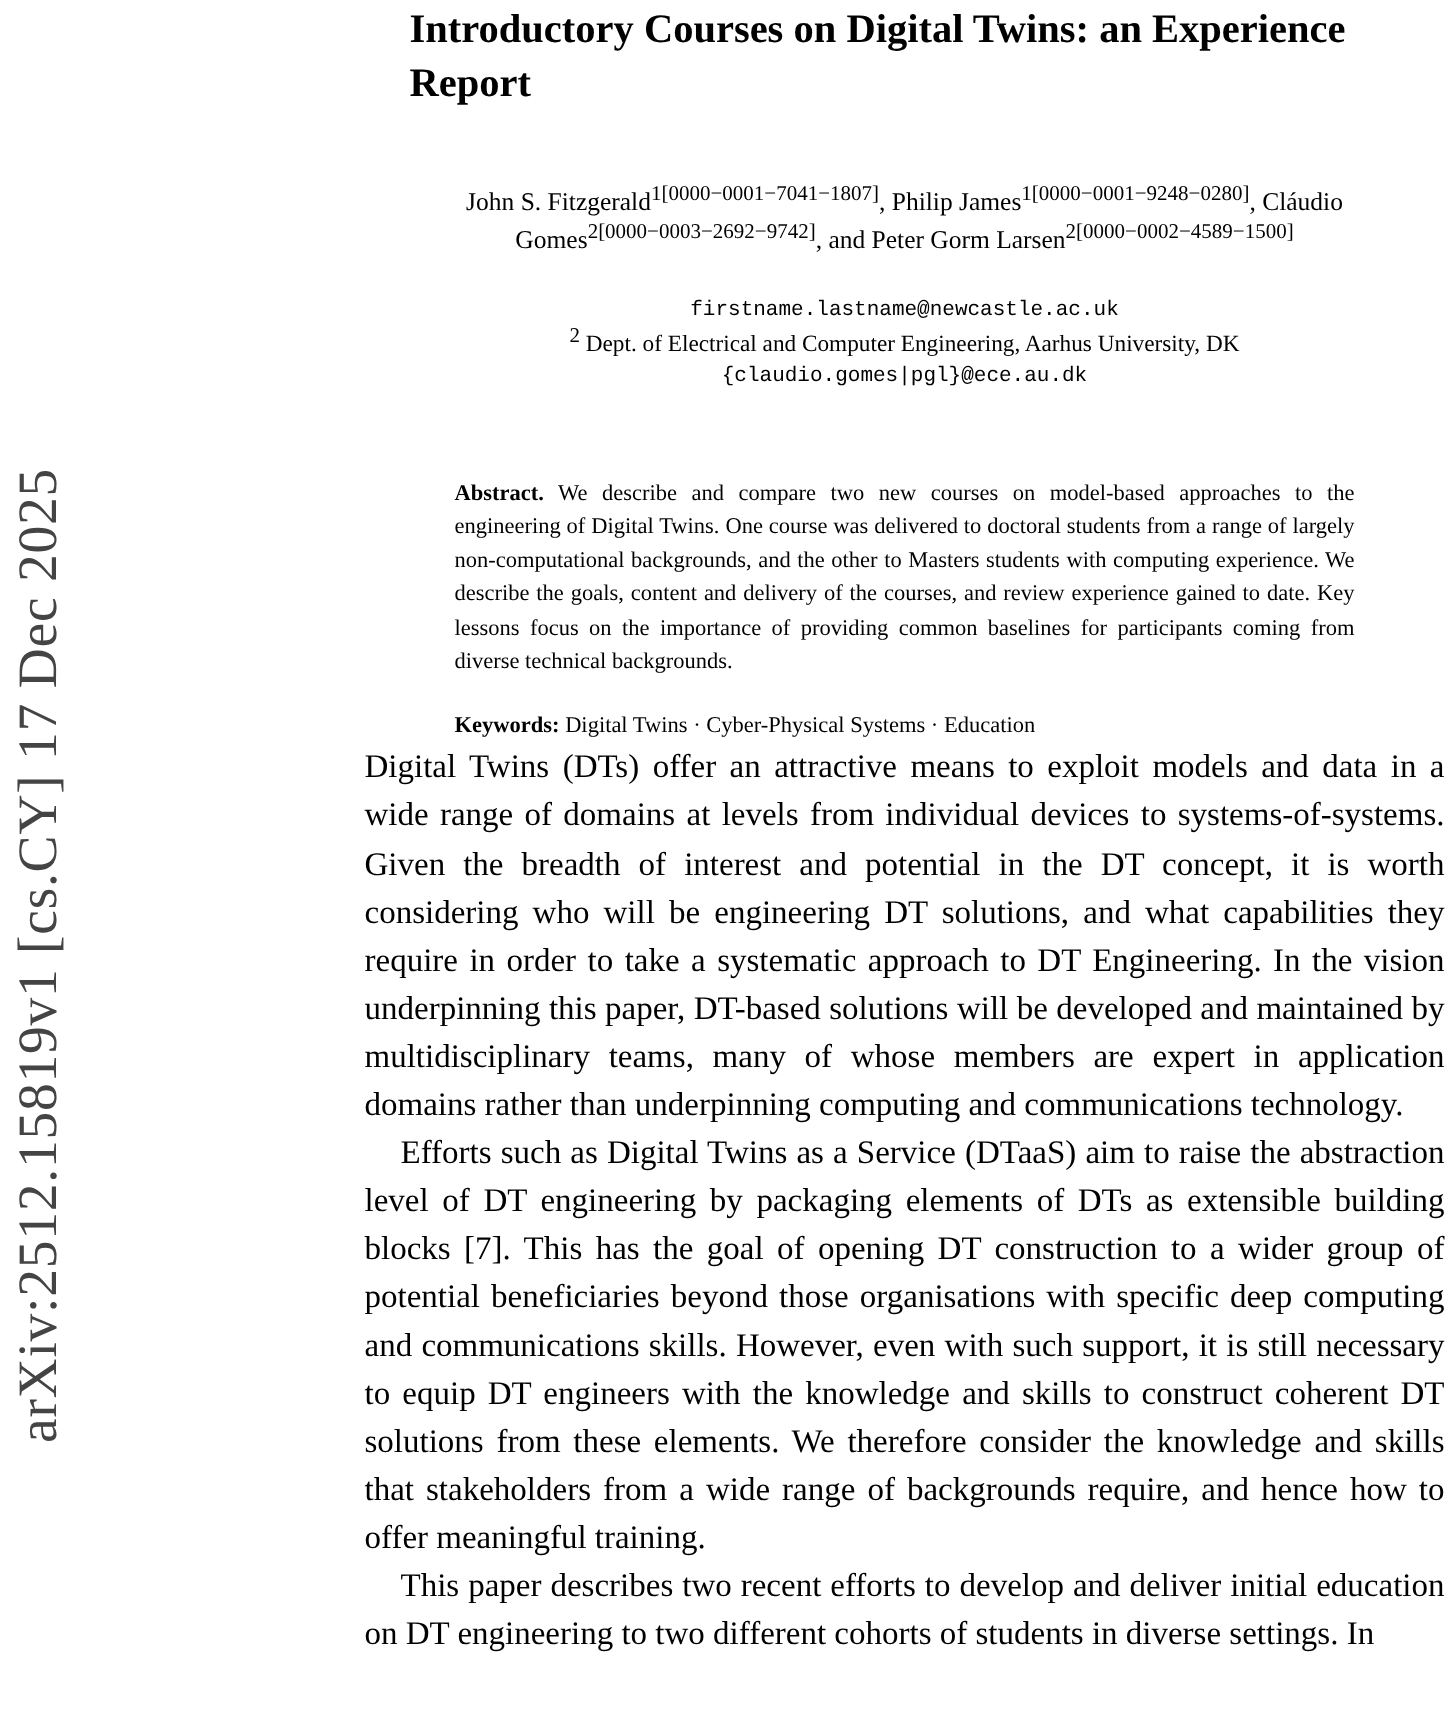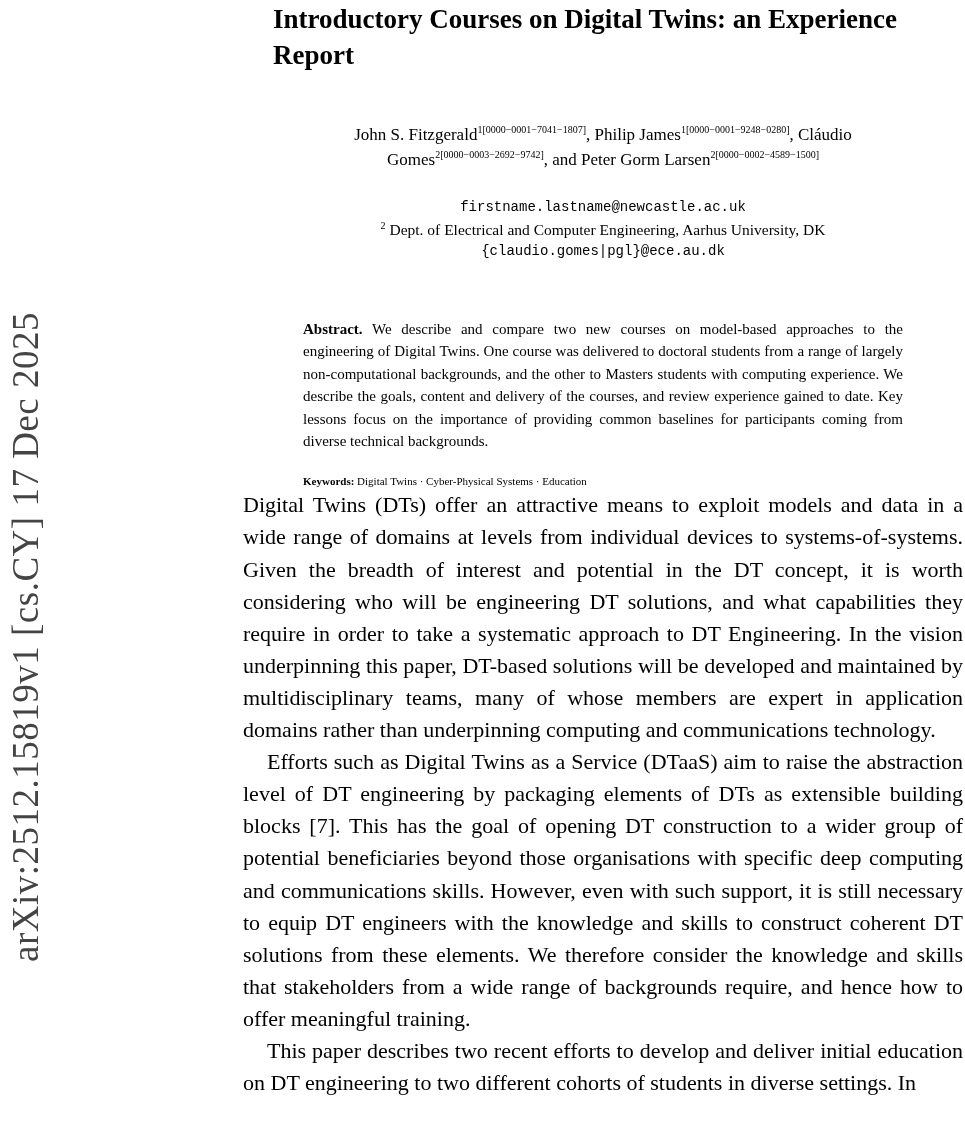--- a/index.html
+++ b/index.html
@@ -30,21 +30,21 @@
     width: 720px;
   }
   .title {
     font-size: 27px;
     font-weight: bold;
     text-align: left;
     margin: 2px 30px 0 30px;
     line-height: 1.32;
   }
   sup {
-    font-size: 10px;
+    font-size: 14px;
     line-height: 0;
     text-align: right;
   }
   .authors {
     text-align: center;
     font-size: 17px;
     line-height: 1.45;
     margin: 50px 40px 0 40px;
   }
   .affils {
@@ -61,21 +61,21 @@
   }
   .abstract {
     margin: 56px 60px 0 60px;
     font-size: 15px;
     line-height: 1.5;
     text-align: justify;
   }
   .abstract-label, .kw-label { font-weight: bold; }
   .keywords {
     margin: 20px 60px 0 60px;
-    font-size: 11px;
+    font-size: 15px;
     line-height: 1.5;
   }
   .section-heading {
     font-size: 20.5px;
     font-weight: bold;
     margin: 44px 0 24px 0;
   }
   .section-number {
     display: inline-block;
     margin-right: 30px;

